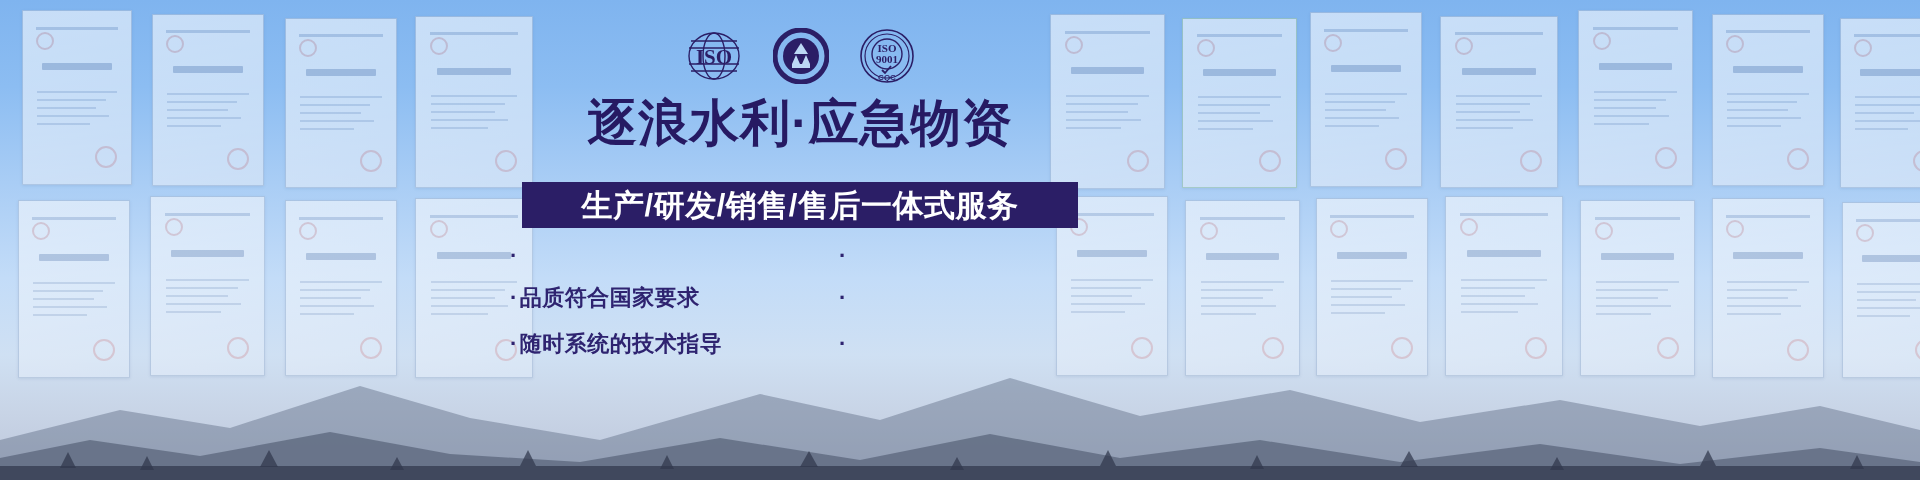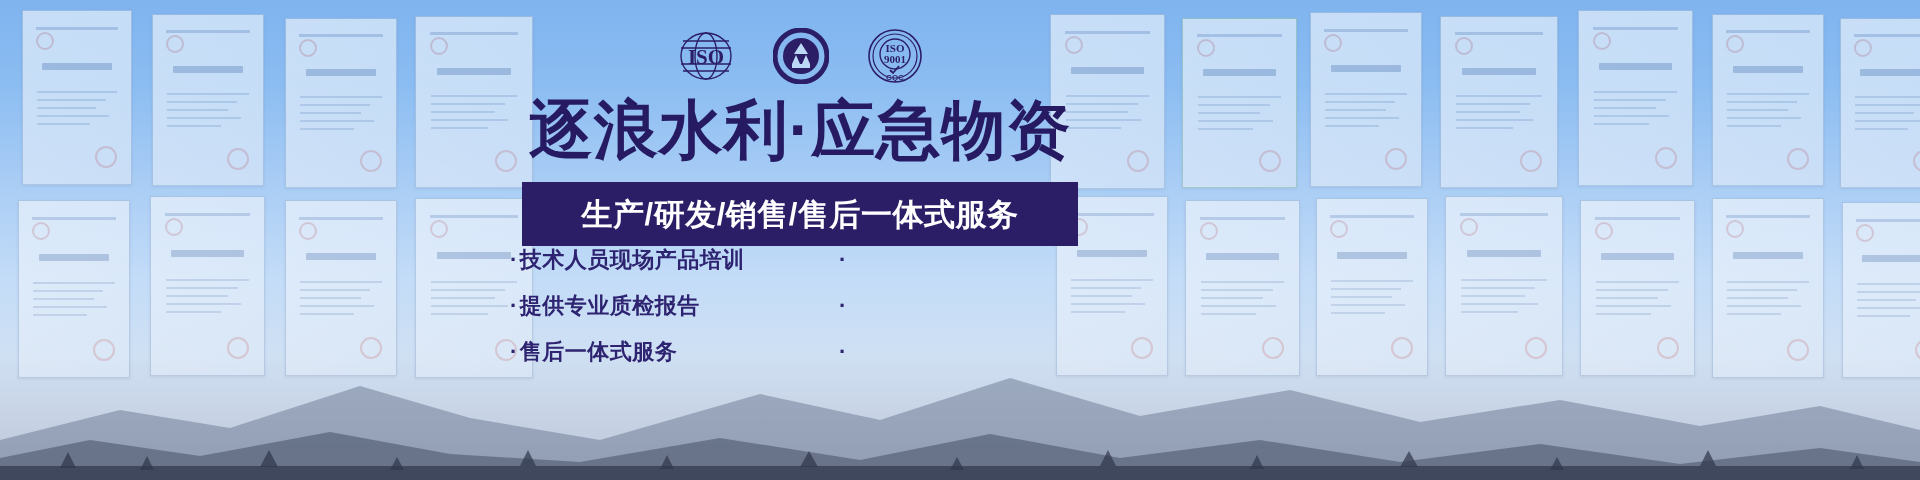--- a/index.html
+++ b/index.html
@@ -111,42 +111,42 @@
     text-align: center;
   }
 
   .badges {
     position: absolute;
     left: 0; right: 0;
     top: 28px;
     display: flex;
     justify-content: center;
     align-items: center;
-    gap: 38px;
+    gap: 30px;
   }
   .badge { display: block; }
 
   .headline {
     position: absolute;
     left: 0; right: 0;
     top: 98px;
-    font-size: 64px;
+    font-size: 50px;
     line-height: 1;
     font-weight: 700;
     letter-spacing: 1px;
     color: #261a63;
     white-space: nowrap;
   }
 
   .subbar {
     position: absolute;
     left: 22px;
     right: 22px;
     top: 182px;
-    height: 64px;
+    height: 46px;
     background: #2b1e66;
     display: flex;
     align-items: center;
     justify-content: center;
   }
   .subbar span {
     color: #ffffff;
     font-size: 31px;
     font-weight: 700;
     letter-spacing: 0.5px;
@@ -516,41 +516,40 @@
 
     <div class="subbar">
       <span>生产/研发/销售/售后一体式服务</span>
     </div>
 
     <div class="features">
 
       <div class="frow">
         <div class="fitem">
           <span class="dot">·</span>
-          <span>技术人员现场产品培训</span>
         </div>
         <div class="fitem">
           <span class="dot">·</span>
         </div>
       </div>
 
       <div class="frow">
         <div class="fitem">
           <span class="dot">·</span>
-          <span>提供专业质检报告</span>
+          <span>品质符合国家要求</span>
         </div>
         <div class="fitem">
           <span class="dot">·</span>
         </div>
       </div>
 
       <div class="frow">
         <div class="fitem">
           <span class="dot">·</span>
-          <span>售后一体式服务</span>
+          <span>随时系统的技术指导</span>
         </div>
         <div class="fitem">
           <span class="dot">·</span>
         </div>
       </div>
 
     </div>
   </div>
 </div>
 

